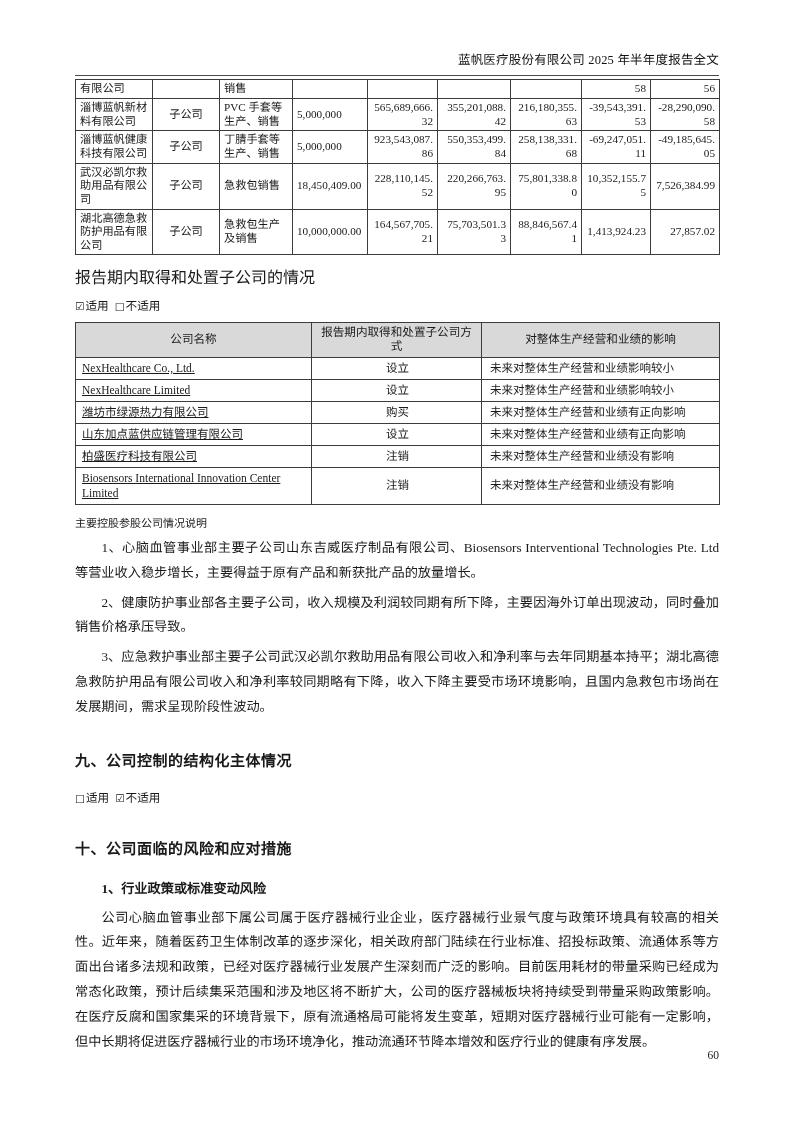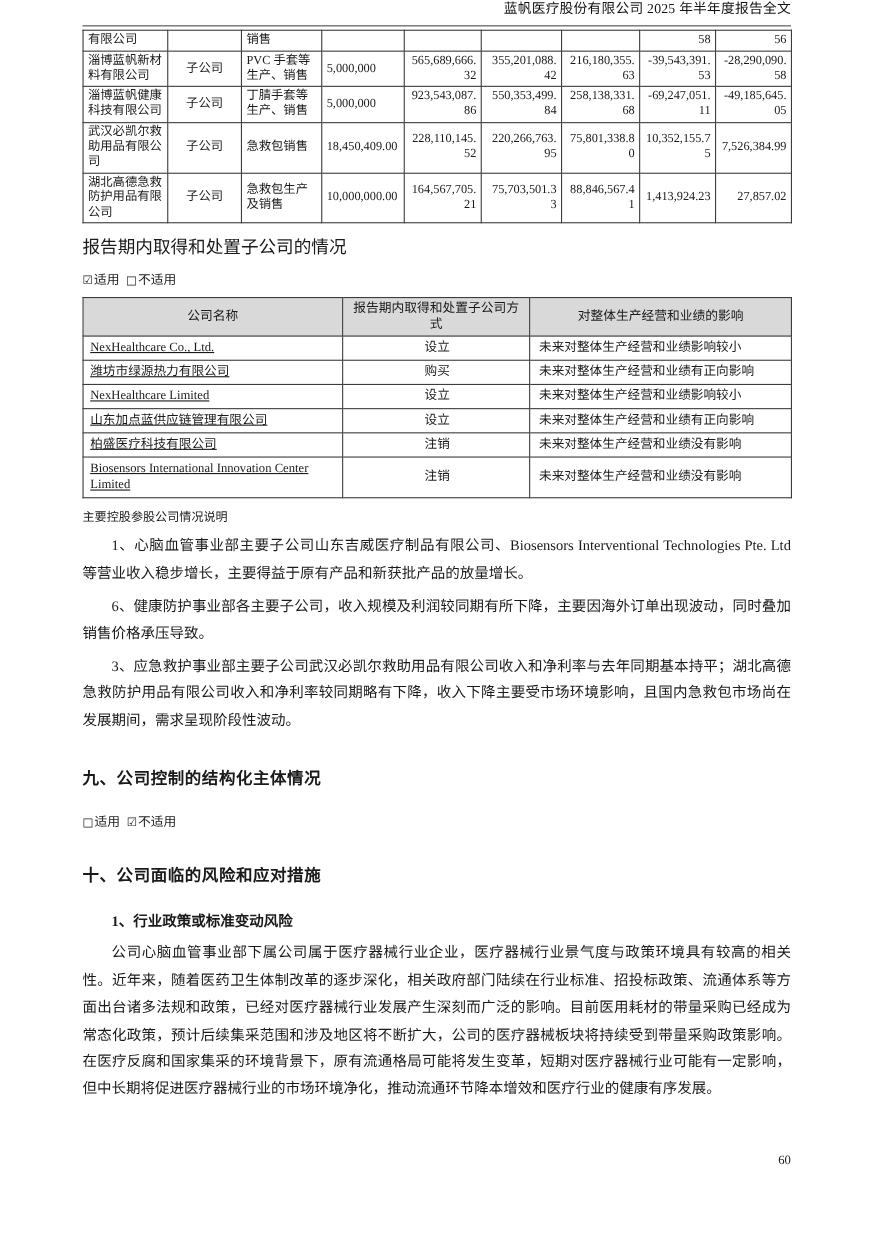--- a/index.html
+++ b/index.html
@@ -19,20 +19,21 @@
   .page {
     position: relative;
     width: 794px;
     height: 1123px;
     box-sizing: border-box;
     padding: 0 75px;
   }
 
   
   .page-header {
+    padding-top: 52px;
     text-align: right;
     font-size: 12.5px;
     line-height: 1.3;
     color: #111;
     letter-spacing: 0.2px;
   }
   .page-header .rule {
     margin-top: 7px;
     border-bottom: 1.1px solid #4a4a4a;
     width: 100%;
@@ -275,51 +276,51 @@
         <th>对整体生产经营和业绩的影响</th>
       </tr>
     </thead>
     <tbody>
       <tr>
         <td class="col-name">NexHealthcare Co., Ltd.</td>
         <td class="col-way">设立</td>
         <td class="col-effect">未来对整体生产经营和业绩影响较小</td>
       </tr>
       <tr>
+        <td class="col-name">NexHealthcare Limited</td>
+        <td class="col-way">设立</td>
+        <td class="col-effect">未来对整体生产经营和业绩影响较小</td>
+      </tr>
+      <tr>
         <td class="col-name">潍坊市绿源热力有限公司</td>
         <td class="col-way">购买</td>
         <td class="col-effect">未来对整体生产经营和业绩有正向影响</td>
       </tr>
       <tr>
-        <td class="col-name">NexHealthcare Limited</td>
-        <td class="col-way">设立</td>
-        <td class="col-effect">未来对整体生产经营和业绩影响较小</td>
-      </tr>
-      <tr>
         <td class="col-name">山东加点蓝供应链管理有限公司</td>
         <td class="col-way">设立</td>
         <td class="col-effect">未来对整体生产经营和业绩有正向影响</td>
       </tr>
       <tr>
         <td class="col-name">柏盛医疗科技有限公司</td>
         <td class="col-way">注销</td>
         <td class="col-effect">未来对整体生产经营和业绩没有影响</td>
       </tr>
       <tr>
         <td class="col-name">Biosensors International Innovation Center Limited</td>
         <td class="col-way">注销</td>
         <td class="col-effect">未来对整体生产经营和业绩没有影响</td>
       </tr>
     </tbody>
   </table>
 
   <div class="note-title">主要控股参股公司情况说明</div>
 
   <p class="para">1、心脑血管事业部主要子公司山东吉威医疗制品有限公司、Biosensors Interventional Technologies Pte. Ltd 等营业收入稳步增长，主要得益于原有产品和新获批产品的放量增长。</p>
-  <p class="para">6、健康防护事业部各主要子公司，收入规模及利润较同期有所下降，主要因海外订单出现波动，同时叠加销售价格承压导致。</p>
+  <p class="para">2、健康防护事业部各主要子公司，收入规模及利润较同期有所下降，主要因海外订单出现波动，同时叠加销售价格承压导致。</p>
   <p class="para">3、应急救护事业部主要子公司武汉必凯尔救助用品有限公司收入和净利率与去年同期基本持平；湖北高德急救防护用品有限公司收入和净利率较同期略有下降，收入下降主要受市场环境影响，且国内急救包市场尚在发展期间，需求呈现阶段性波动。</p>
 
   <h2 class="sec">九、公司控制的结构化主体情况</h2>
   <div class="applic" style="margin-top:18px">
     <span class="box">□</span><span>适用</span><span class="sep"></span><span class="box">☑</span><span>不适用</span>
   </div>
 
   <h2 class="sec">十、公司面临的风险和应对措施</h2>
   <h3 class="subsec">1、行业政策或标准变动风险</h3>
   <p class="para">公司心脑血管事业部下属公司属于医疗器械行业企业，医疗器械行业景气度与政策环境具有较高的相关性。近年来，随着医药卫生体制改革的逐步深化，相关政府部门陆续在行业标准、招投标政策、流通体系等方面出台诸多法规和政策，已经对医疗器械行业发展产生深刻而广泛的影响。目前医用耗材的带量采购已经成为常态化政策，预计后续集采范围和涉及地区将不断扩大，公司的医疗器械板块将持续受到带量采购政策影响。在医疗反腐和国家集采的环境背景下，原有流通格局可能将发生变革，短期对医疗器械行业可能有一定影响，但中长期将促进医疗器械行业的市场环境净化，推动流通环节降本增效和医疗行业的健康有序发展。</p>

